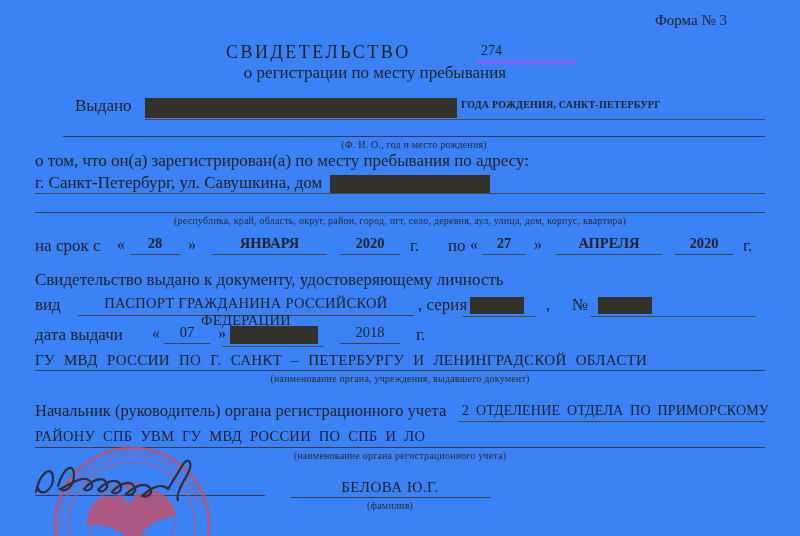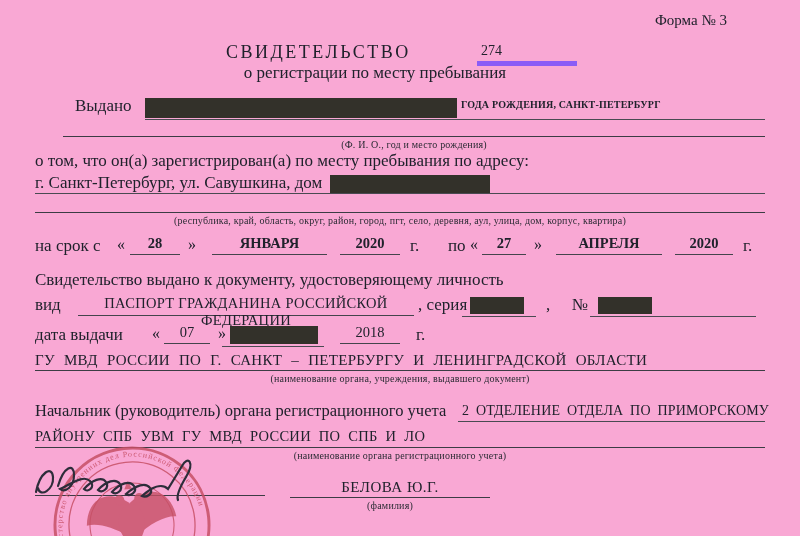--- a/index.html
+++ b/index.html
@@ -1,18 +1,18 @@
 <!DOCTYPE html>
 <html><head>
 <meta charset="utf-8">
 <style>
   html,body{margin:0;padding:0;background:#e9e9e9;}
   .page{
     position:relative;width:800px;height:536px;margin:0 auto;
-    background:#f9a8d4;overflow:hidden;
+    background:#3b82f6;overflow:hidden;
     font-family:"Liberation Serif","DejaVu Serif",serif;
     color:#20222c;
   }
   .abs{position:absolute;}
   .hr{position:absolute;height:1px;background:#4a4a52;}
   .hr.dark{background:#3c3c44;}
   .caption{font-size:10px;color:#2a2a33;text-align:center;letter-spacing:.2px;}
   .redact{position:absolute;background:#33312a;}
   .cell{position:absolute;text-align:center;border-bottom:1px solid #44444c;}
   .b{font-weight:bold;}
@@ -23,21 +23,21 @@
   svg{position:absolute;}
 </style>
 </head>
 <body>
 
 <div class="page">
 
   <div class="abs t15" style="top:12px;left:655px;">Форма № 3</div>
 
   <div class="abs" style="top:42px;left:226px;font-size:18px;letter-spacing:2.5px;">СВИДЕТЕЛЬСТВО</div>
-  <div class="abs" style="top:43px;left:477px;width:96px;border-bottom:5px solid #8b5cf6;font-size:14px;padding-left:4px;height:18px;">274</div>
+  <div class="abs" style="top:43px;left:477px;width:96px;border-bottom:3px solid #8b5cf6;font-size:14px;padding-left:4px;height:18px;">274</div>
   <div class="abs t17" style="top:63px;left:160px;width:430px;text-align:center;">о регистрации по месту пребывания</div>
 
   <div class="abs t17" style="top:96px;left:75px;">Выдано</div>
   <div class="redact" style="top:98px;left:145px;width:312px;height:20px;"></div>
   <div class="abs b" style="top:99px;left:461px;font-size:10px;letter-spacing:.2px;">ГОДА РОЖДЕНИЯ, САНКТ-ПЕТЕРБУРГ</div>
   <div class="hr" style="top:119px;left:145px;width:620px;"></div>
   <div class="hr dark" style="top:136px;left:63px;width:702px;"></div>
   <div class="abs caption" style="top:139px;left:63px;width:702px;">(Ф. И. О., год и место рождения)</div>
 
   <div class="abs t17" style="top:151px;left:35px;">о том, что он(а) зарегистрирован(а) по месту пребывания по адресу:</div>

